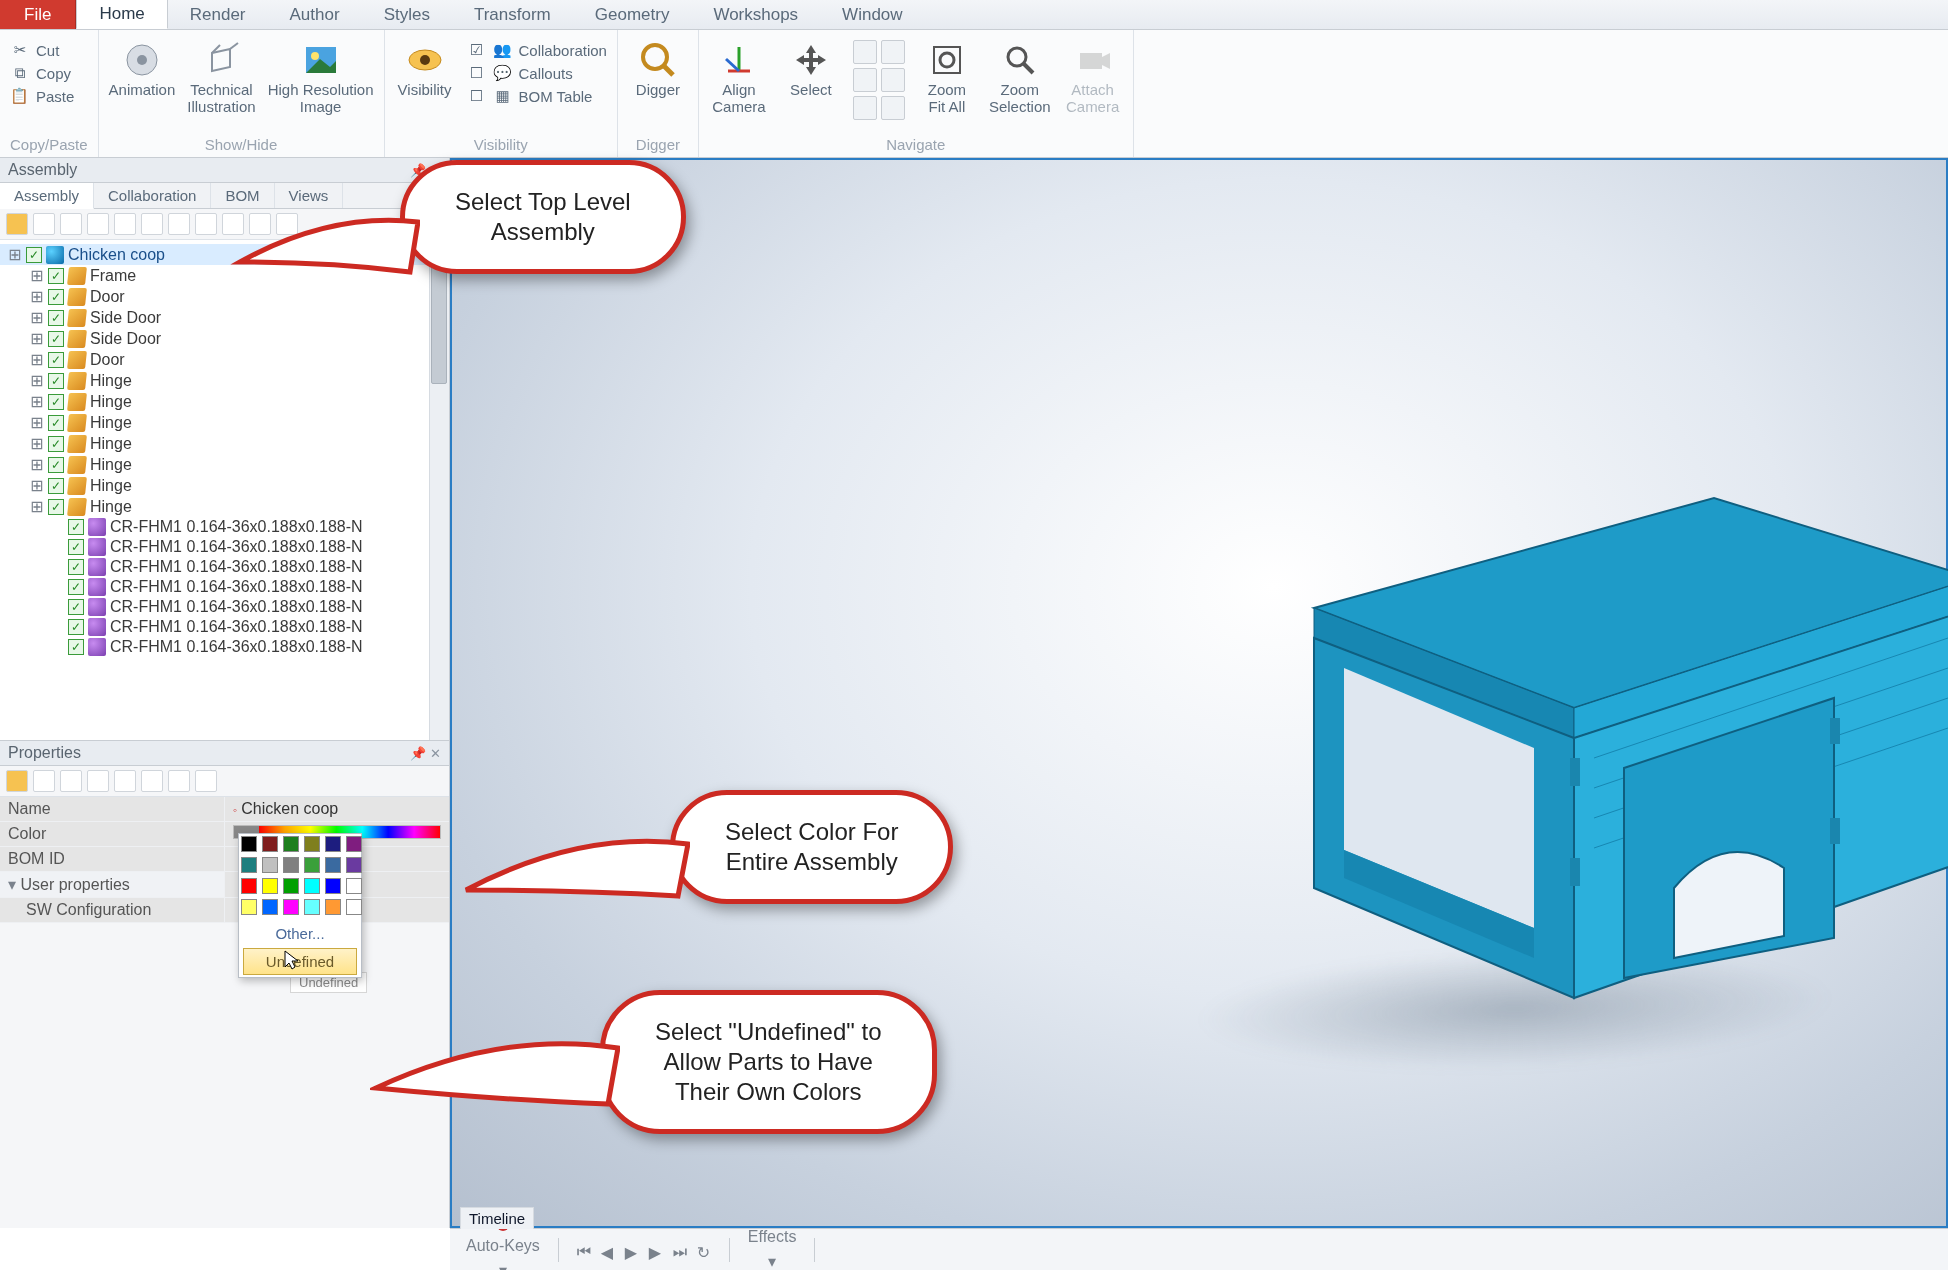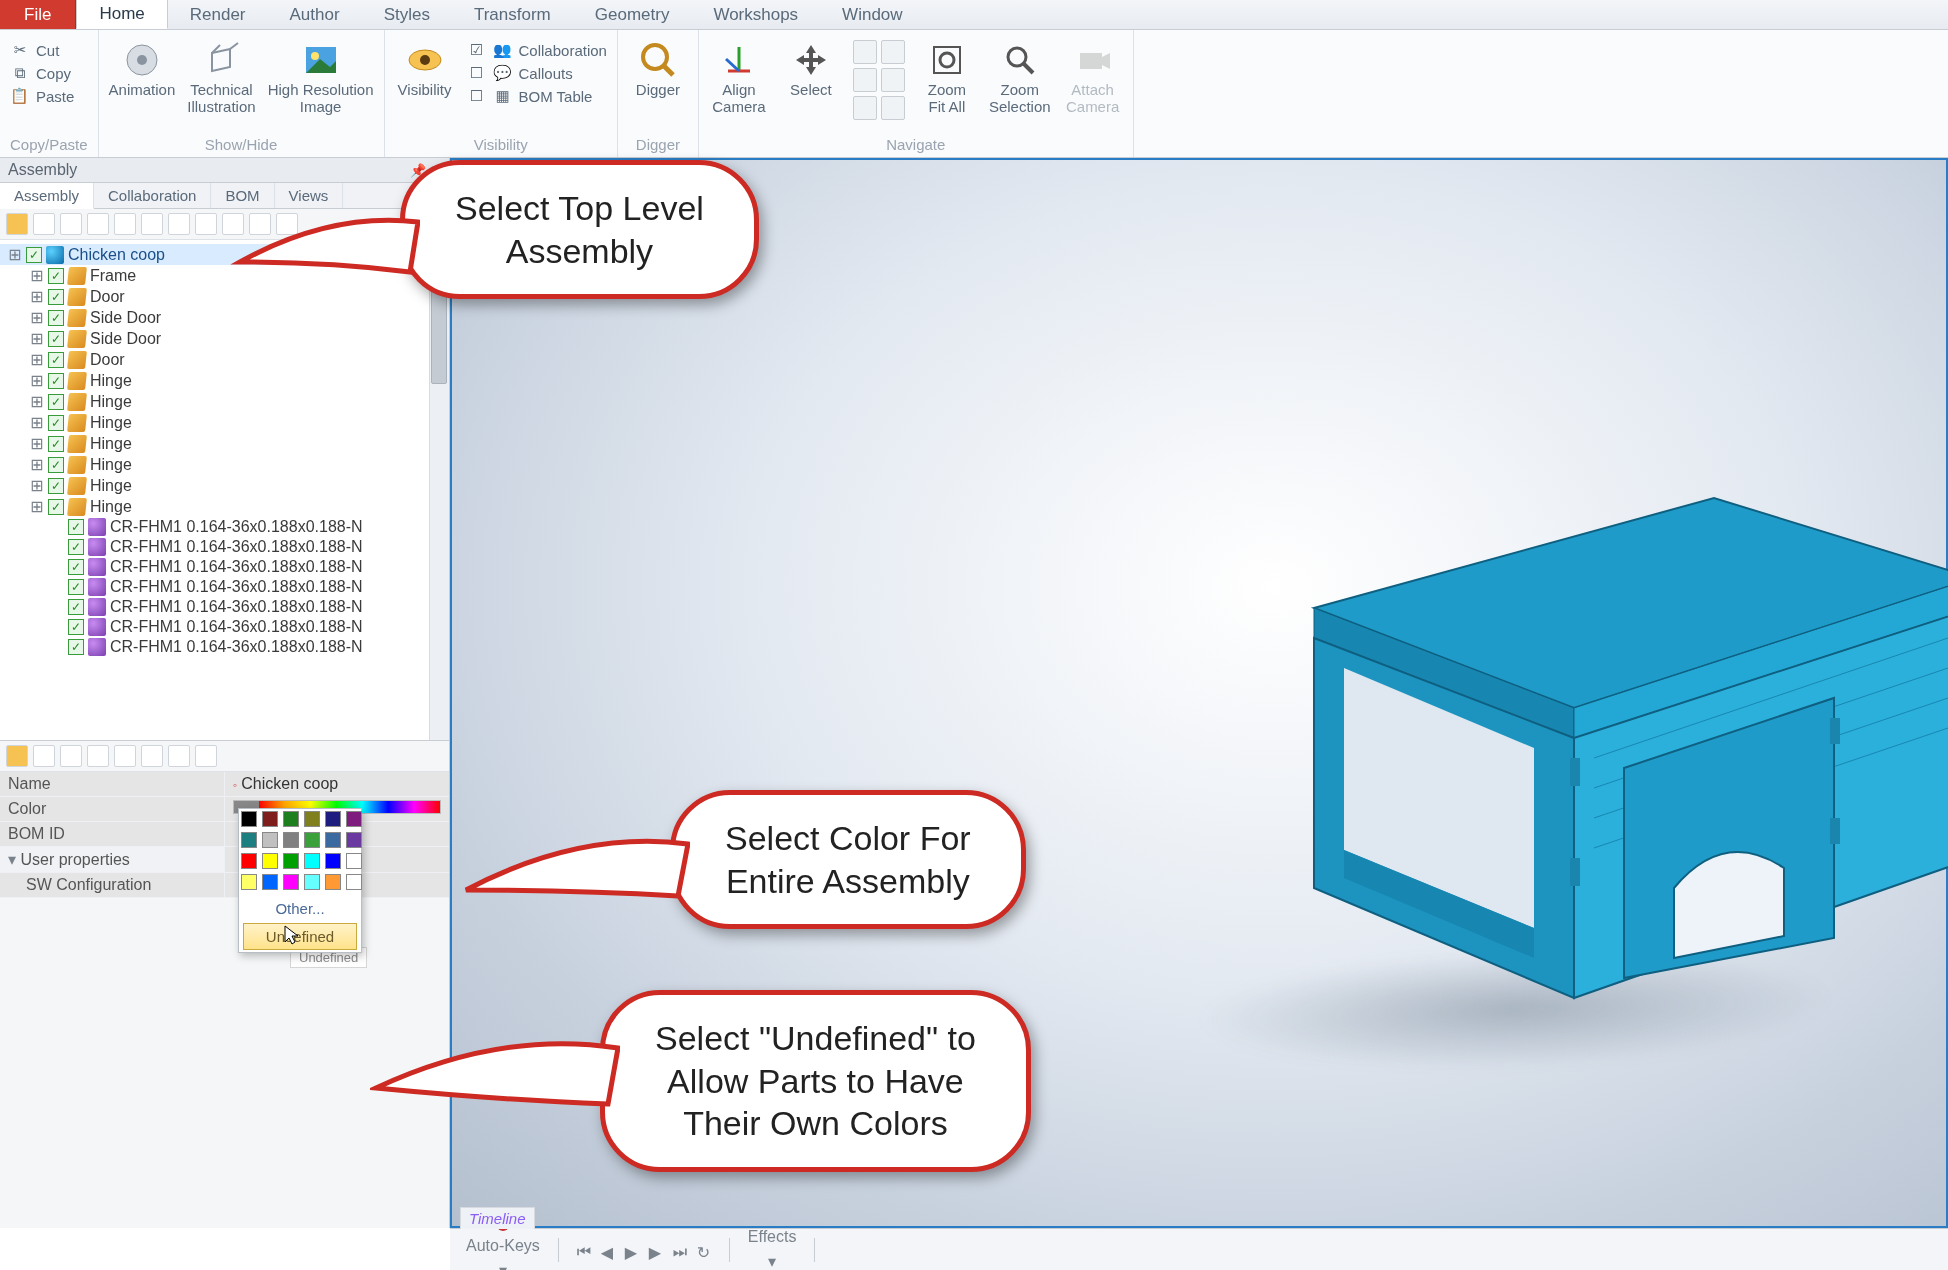--- a/index.html
+++ b/index.html
@@ -77,25 +77,25 @@
   .pop-btn { display:block; text-align:center; margin:2px 4px 2px; padding:4px 0; border:1px solid #caa93f; background:linear-gradient(#fff2c8,#ffe38a); font-size:15px; cursor:pointer; color:#6a5a2a;}
   .tooltip-stub { position:absolute; left: 290px; top: 175px; padding:2px 8px; font-size:13px; color:#8a8a8a; border:1px solid #d6d6d6; background:#fefefe;}
 
   
   .viewport { flex:1; position:relative; background: radial-gradient(ellipse at 55% 40%, #ffffff 0%, #e3e9f1 45%, #c7d1de 75%, #b5c0cf 100%); border:2px solid #2a7dc4; }
   .floor-shadow{ position:absolute; left:54%; top:74%; width:640px; height:120px; background: radial-gradient(ellipse, rgba(70,90,110,.35), rgba(70,90,110,0) 70%); transform:translate(-10%,0) rotate(-2deg); filter:blur(6px);}
   .model { position:absolute; left:55%; top:28%; width:720px; height:560px; }
 
   
   .callout { position:absolute; z-index:50; }
-  .bubble { background:#fff; border:5px solid #cc2a22; border-radius:60px; padding:22px 50px; font-size:34px; color:#222; text-align:center; line-height:1.25; box-shadow:4px 6px 14px rgba(0,0,0,.35); }
+  .bubble { background:#fff; border:5px solid #cc2a22; border-radius:60px; padding:22px 50px; font-size:24px; color:#222; text-align:center; line-height:1.25; box-shadow:4px 6px 14px rgba(0,0,0,.35); }
 
   
   .timeline { position:absolute; left:450px; right:0; bottom:0; height:42px; background:#f3f5f8; border-top:1px solid #c8cdd3; display:flex; align-items:center; gap:18px; padding:0 16px; color:#7a828c; font-size:16px;}
-  .timeline .hdr{ color:#8b5cf6;font-style:italic; }
+  .timeline .hdr{ color:#0f172a; }
   .tl-sep{ width:1px; height:24px; background:#c8cdd3;}
   .tl-btn{ display:flex; align-items:center; gap:6px; cursor:pointer;flex-direction:column;}
   .tl-play{ display:flex; gap:10px;}
   .tl-play span{ width:14px; height:14px; display:inline-block;}
 
   
   svg { display:block; }
 </style>
 </head>
 <body>
@@ -430,20 +430,24 @@
         </div>
         <div class="node indent2">
           <span class="exp"></span>
           <span class="cb">✓</span>
           <span class="nico ico-sub"></span>
           <span class="name-text">CR-FHM1 0.164-36x0.188x0.188-N</span>
         </div>
     </div>
 
     <div class="props">
+      <div class="panel-title">
+        <span>Properties</span>
+        <span class="pin">📌 ✕</span>
+      </div>
       <div class="props-toolbar">
         <span></span>
           <span></span>
           <span></span>
           <span></span>
           <span></span>
           <span></span>
           <span></span>
           <span></span>
       </div>

